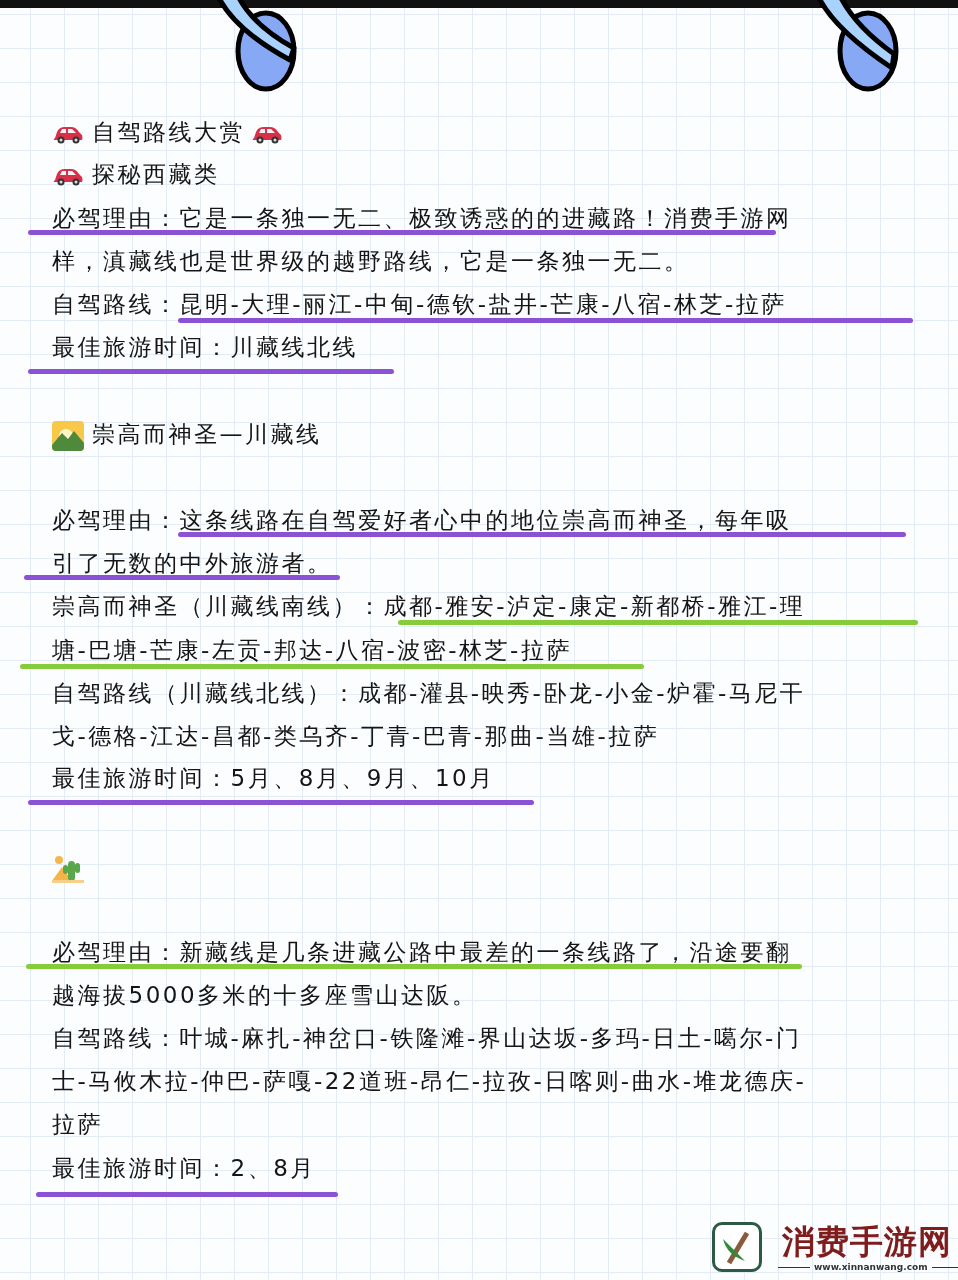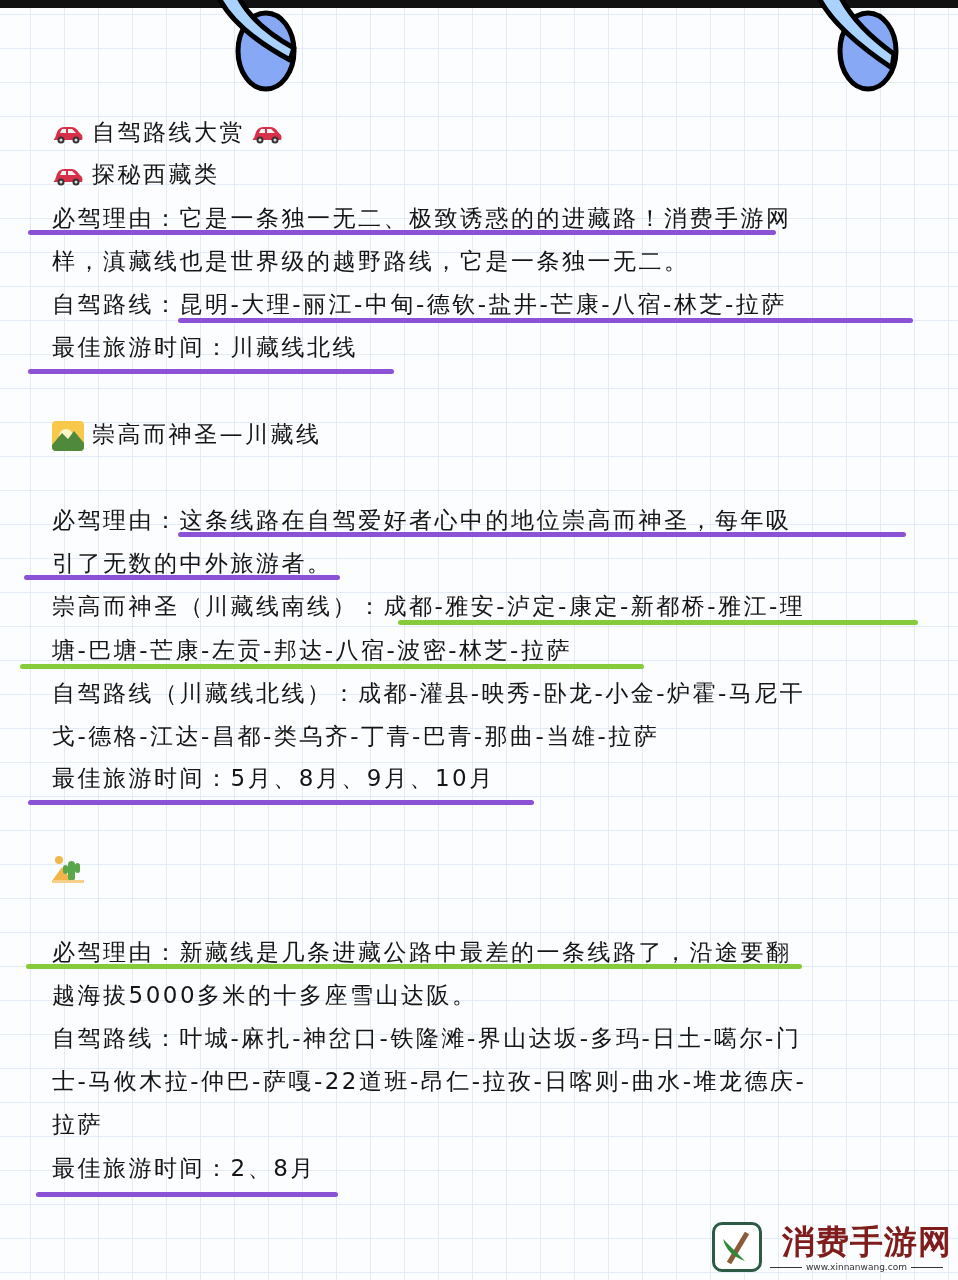--- a/index.html
+++ b/index.html
@@ -27,22 +27,22 @@
   .logo { position:absolute; left:712px; top:1220px; width:240px; height:56px; }
   .logo-box {
     position:absolute; left:0; top:2px; width:50px; height:50px;
     border:3px solid #2d5a45; border-radius:10px; background:#fff; box-sizing:border-box;
   }
   .logo-text {
     position:absolute; left:62px; top:0; font-family:Liberation Mono, monospace;
     font-weight:bold; font-size:33px; color:#7f1d1d; letter-spacing:1px; white-space:nowrap;margin-left:8px;
   }
   .logo-url {
-    position:absolute; left:54px; top:42px; width:176px; font-size:9px; color:#333;
-    text-align:right; white-space:nowrap;
+    position:absolute; left:62px; top:42px; width:176px; font-size:9px; color:#333;
+    text-align:right; white-space:nowrap;font-weight:bold;
   }
   .logo-url:before, .logo-url:after {
     content:""; display:inline-block; width:32px; height:1px; background:#333;
     vertical-align:middle; margin:0 4px;
   }
 </style>
 </head>
 <body>
 
 <div class="topbar"></div>

